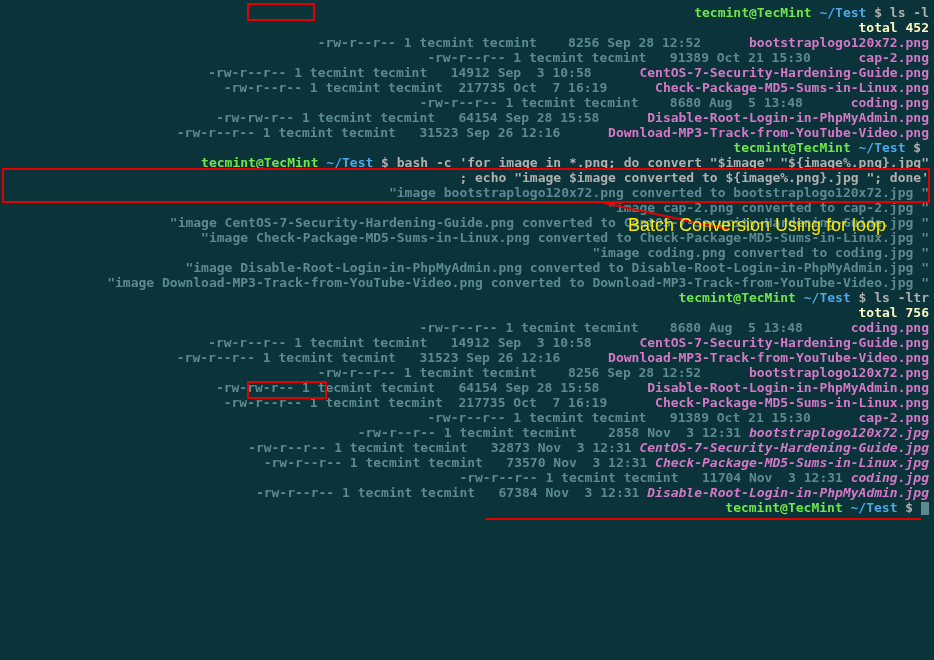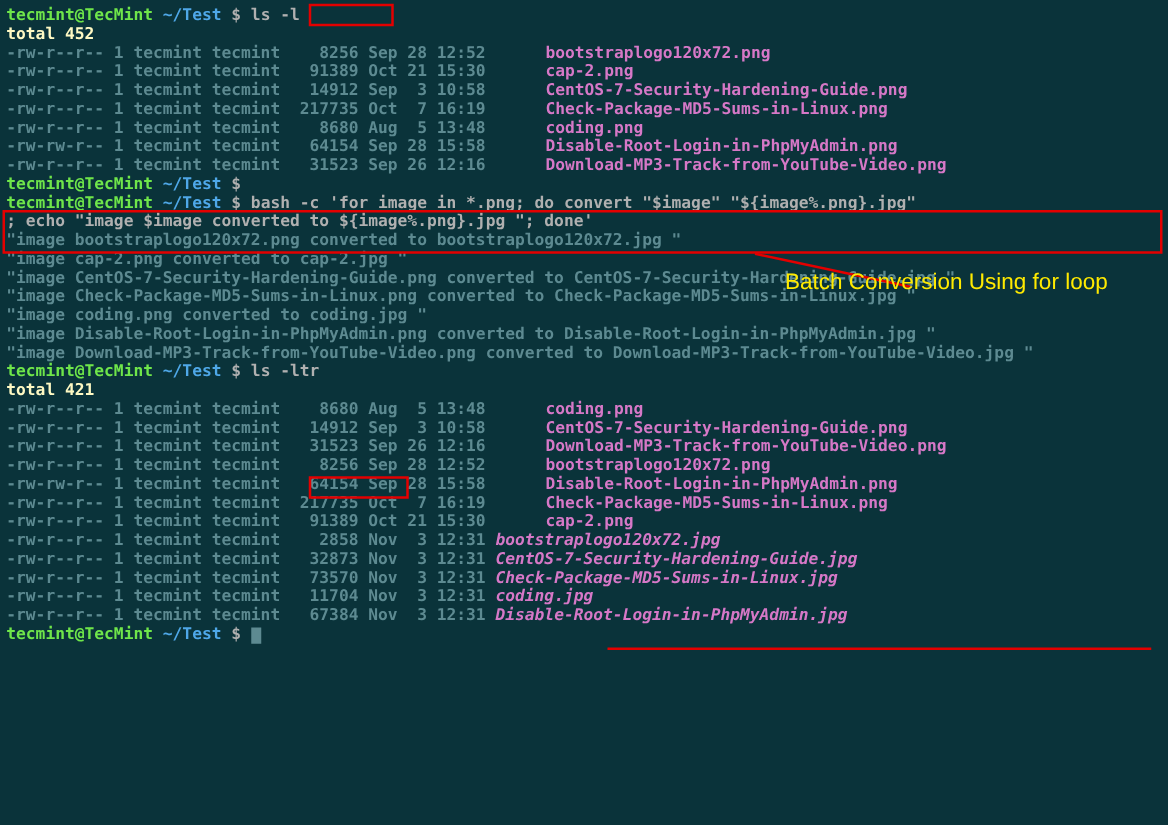--- a/index.html
+++ b/index.html
@@ -8,21 +8,21 @@
     background: #0a333a;
     font-family: 'DejaVu Sans Mono', 'Courier New', monospace;
     font-size: 13px;
     line-height: 15px;
     color: #5d8a91;
     font-weight: bold;
     width: 934px;
     box-sizing: border-box;
     position: relative;
   }
-  .line { white-space: pre; }
+  .line { white-space: pre; text-align: right; }
   .user { color: #6fe64a; }
   .path { color: #4fa8e8; }
   .dollar { color: #b0b0b0; }
   .cmd { color: #b0b0b0; }
   .file-png { color: #d678c7; margin-left: 40px; }
   .file-jpg { color: #d678c7; font-style: italic; }
   .total { color: #fef9c3; }
   .perm { color: #5d8a91; }
   .annotation {
     position: absolute;
@@ -80,21 +80,21 @@
       <div class="line">"image cap-2.png converted to cap-2.jpg "</div>
       <div class="line">"image CentOS-7-Security-Hardening-Guide.png converted to CentOS-7-Security-Hardening-Guide.jpg "</div>
       <div class="line">"image Check-Package-MD5-Sums-in-Linux.png converted to Check-Package-MD5-Sums-in-Linux.jpg "</div>
       <div class="line">"image coding.png converted to coding.jpg "</div>
       <div class="line">"image Disable-Root-Login-in-PhpMyAdmin.png converted to Disable-Root-Login-in-PhpMyAdmin.jpg "</div>
       <div class="line">"image Download-MP3-Track-from-YouTube-Video.png converted to Download-MP3-Track-from-YouTube-Video.jpg "</div>
     </div>
 
 <div class="line"><span class="user">tecmint@TecMint</span><span class="user"> </span><span class="path">~/Test</span><span class="dollar"> $ </span><span class="cmd">ls -ltr</span></div>
 
-<div class="line total">total 421</div>
+<div class="line total">total 756</div>
 
 <div id="ls2-container">
       <div class="line"><span class="perm">-rw-r--r-- 1 tecmint tecmint    8680 Aug  5 13:48 </span><span class="file-png">coding.png</span></div>
       <div class="line"><span class="perm">-rw-r--r-- 1 tecmint tecmint   14912 Sep  3 10:58 </span><span class="file-png">CentOS-7-Security-Hardening-Guide.png</span></div>
       <div class="line"><span class="perm">-rw-r--r-- 1 tecmint tecmint   31523 Sep 26 12:16 </span><span class="file-png">Download-MP3-Track-from-YouTube-Video.png</span></div>
       <div class="line"><span class="perm">-rw-r--r-- 1 tecmint tecmint    8256 Sep 28 12:52 </span><span class="file-png">bootstraplogo120x72.png</span></div>
       <div class="line"><span class="perm">-rw-rw-r-- 1 tecmint tecmint   64154 Sep 28 15:58 </span><span class="file-png">Disable-Root-Login-in-PhpMyAdmin.png</span></div>
       <div class="line"><span class="perm">-rw-r--r-- 1 tecmint tecmint  217735 Oct  7 16:19 </span><span class="file-png">Check-Package-MD5-Sums-in-Linux.png</span></div>
       <div class="line"><span class="perm">-rw-r--r-- 1 tecmint tecmint   91389 Oct 21 15:30 </span><span class="file-png">cap-2.png</span></div>
       <div class="line"><span class="perm">-rw-r--r-- 1 tecmint tecmint    2858 Nov  3 12:31 </span><span class="file-jpg">bootstraplogo120x72.jpg</span></div>

